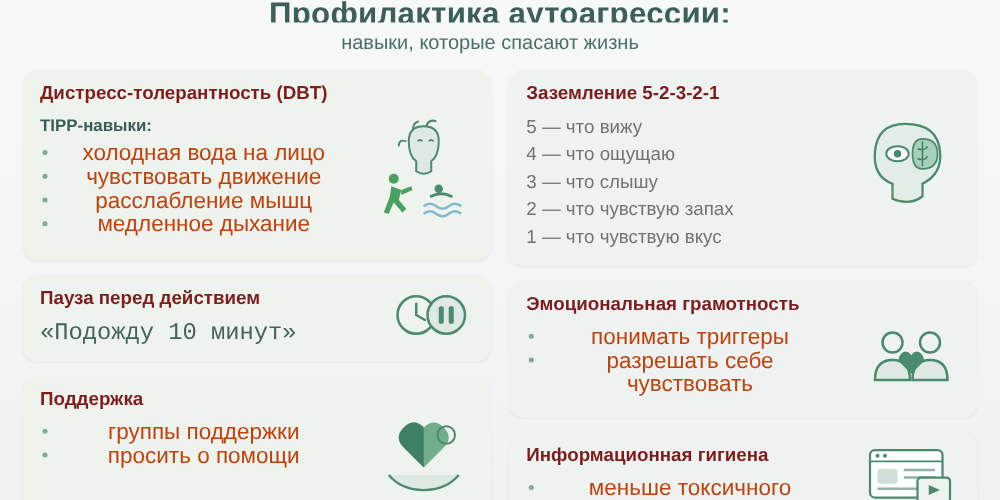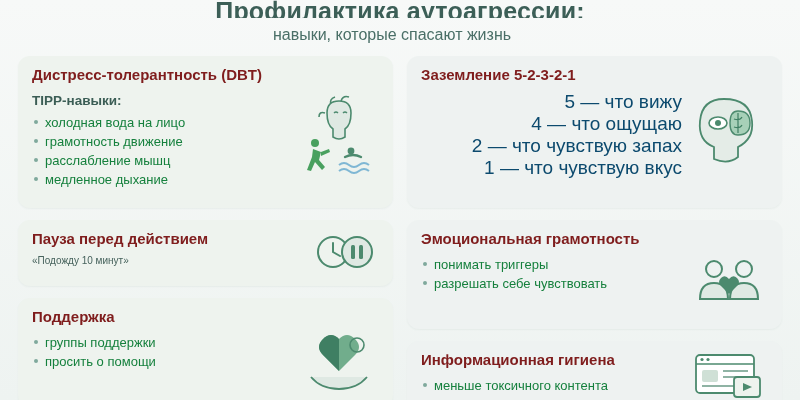--- a/index.html
+++ b/index.html
@@ -72,62 +72,63 @@
     margin: 0 0 7px 0;
     line-height: 18px;
   }
   .card-sub {
     font-size: 13.5px;
     font-weight: bold;
     color: #3b5d55;
     margin: 2px 0 5px 0;
   }
   .card-quote {
-    font-size: 10px;
+    font-size: 19px;
     color: #46625c;
     margin: 2px 0 0 0;
+    font-family: Liberation Mono, monospace;
   }
   ul.items {
     list-style: none;
     margin: 0;
     padding: 0;
   }
   ul.items li {
-    font-size: 13px;
-    color: #15803d;
+    font-size: 18px;
+    color: #c2410c;
     line-height: 19px;
     padding-left: 13px;
     position: relative;
+    text-align: center;
   }
   ul.items li::before {
     content: "";
     position: absolute;
     left: 2px;
     top: 7px;
     width: 4px;
     height: 4px;
     border-radius: 50%;
     background: #7fa99c;
   }
   ol.steps {
     list-style: none;
     margin: 0;
     padding: 0;
   }
   ol.steps li {
-    font-size: 19px;
-    color: #0c4a6e;
+    font-size: 15px;
+    color: #737373;
     line-height: 22px;
-    text-align: right;
   }
   .card-body {
     display: flex;
     align-items: flex-start;
     justify-content: space-between;
-    gap: 8px;
+    gap: 20px;
   }
   .card-text {
     flex: 1 1 auto;
     min-width: 0;
   }
   .art {
     flex: 0 0 auto;
     width: 78px;
     height: 62px;
     position: relative;
@@ -154,21 +155,21 @@
 
     <div class="col">
 
       <div class="card dbt-card">
         <div class="card-title">Дистресс-толерантность (DBT)</div>
         <div class="card-body">
           <div class="card-text">
             <div class="card-sub">TIPP-навыки:</div>
             <ul class="items">
               <li>холодная вода на лицо</li>
-              <li>грамотность движение</li>
+              <li>чувствовать движение</li>
               <li>расслабление мышц</li>
               <li>медленное дыхание</li>
             </ul>
           </div>
           <div class="art">
             <svg width="78" height="86" viewBox="0 0 78 86">
 
               <g stroke="#4c8a6e" fill="none" stroke-width="1.6">
                 <path d="M30 14 q-2 -6 4 -8"></path>
                 <path d="M40 10 q2 -6 8 -4"></path>
@@ -237,20 +238,21 @@
 
     <div class="col">
 
       <div class="card light ground-card">
         <div class="card-title">Заземление 5-2-3-2-1</div>
         <div class="card-body">
           <div class="card-text">
             <ol class="steps">
               <li>5 — что вижу</li>
               <li>4 — что ощущаю</li>
+              <li>3 — что слышу</li>
               <li>2 — что чувствую запах</li>
               <li>1 — что чувствую вкус</li>
             </ol>
           </div>
           <div class="art">
             <svg width="78" height="78" viewBox="0 0 78 78">
               <path d="M34 8 q-22 0 -24 22 q-2 20 14 26 l0 12 q14 6 24 -2 l0 -10 q16 -8 14 -26 q-2 -22 -28 -22z" fill="#e4ece7" stroke="#4c8a6e" stroke-width="1.8"></path>
               <ellipse cx="28" cy="32" rx="9" ry="6" fill="#ffffff" stroke="#4c8a6e" stroke-width="1.6"></ellipse>
               <circle cx="28" cy="32" r="3" fill="#4c8a6e"></circle>
               <path d="M48 20 q12 0 12 12 q0 12 -12 12 q-8 0 -8 -12 q0 -12 8 -12z" fill="#a7d0b8" stroke="#4c8a6e" stroke-width="1.4"></path>

